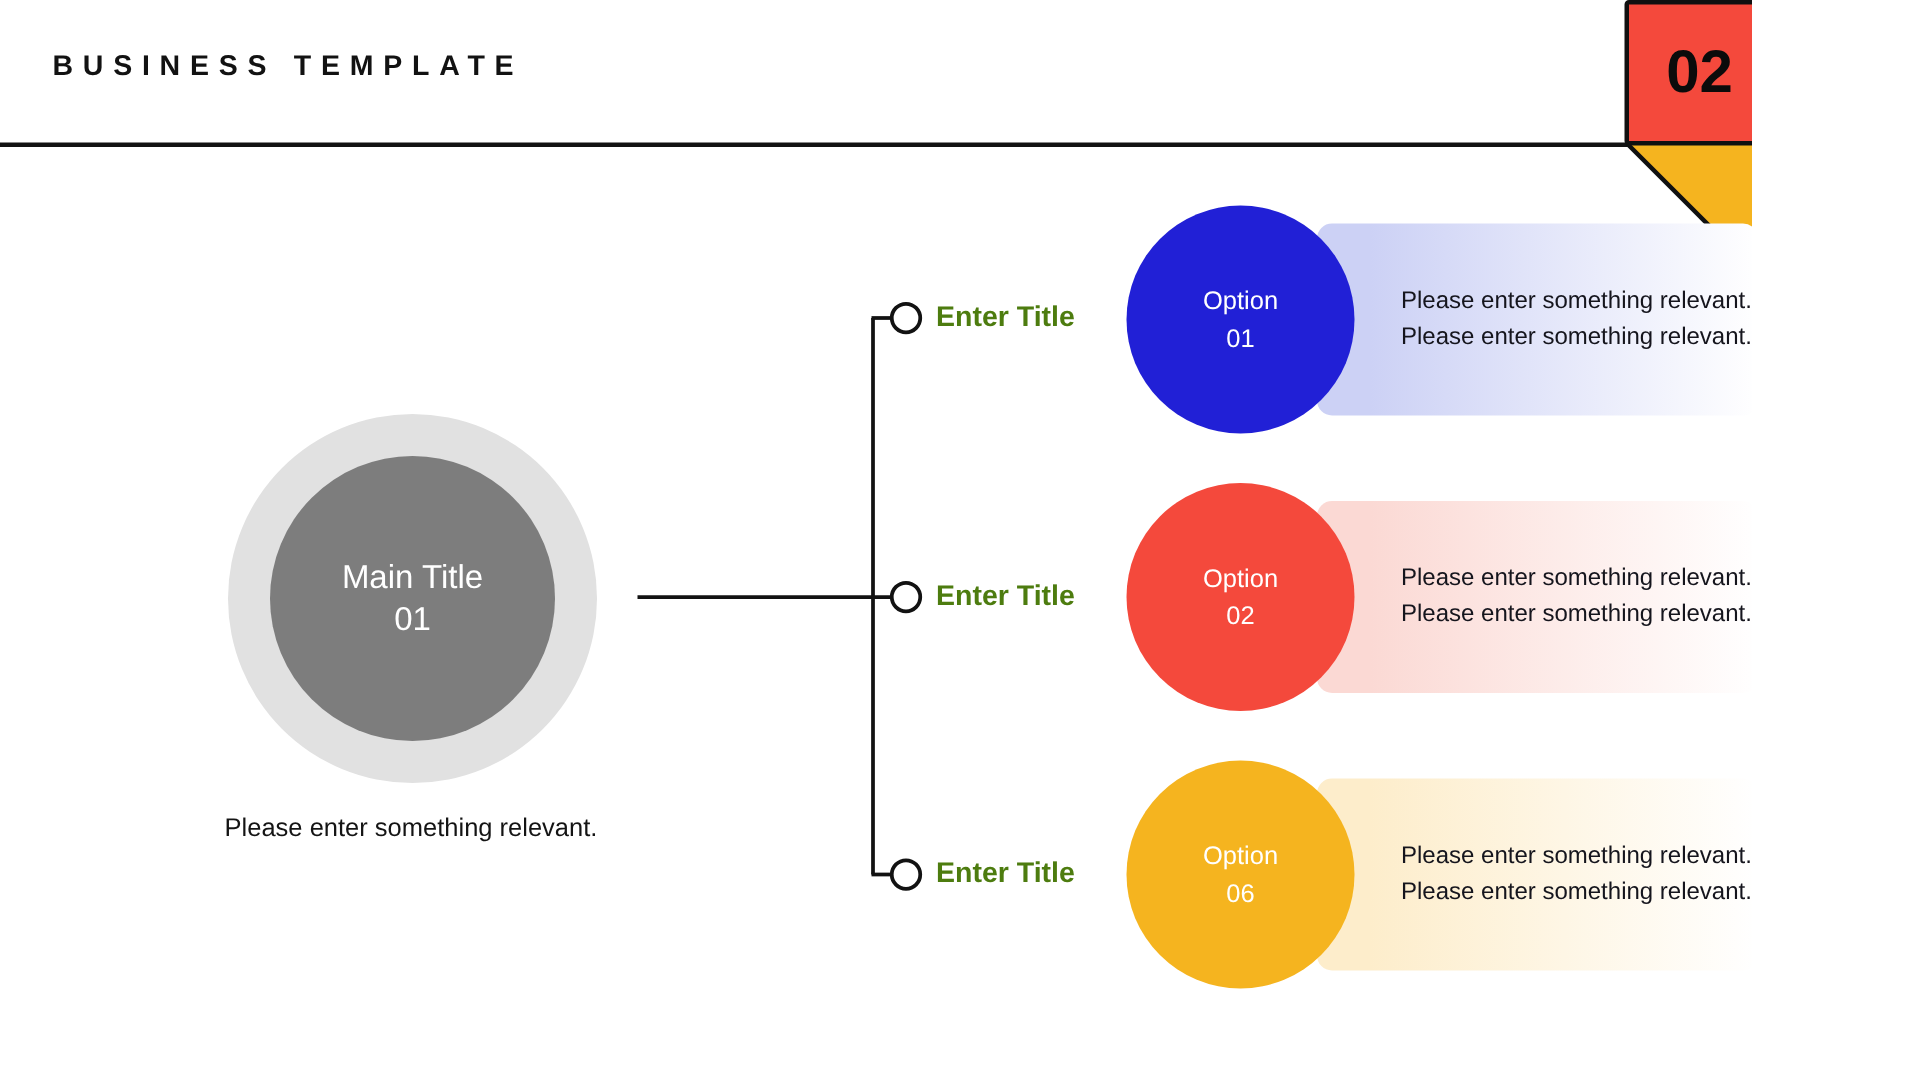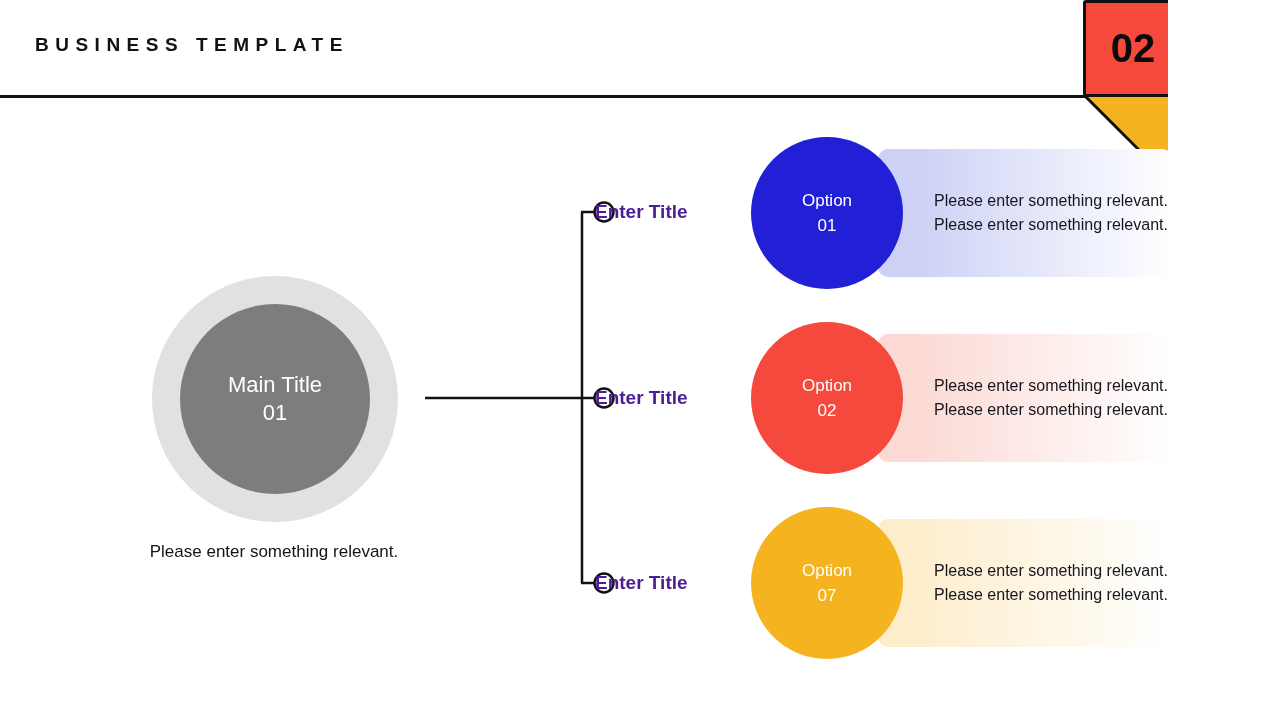--- a/index.html
+++ b/index.html
@@ -35,22 +35,22 @@
     position:absolute; left:180px; top:304px; width:190px; height:190px;
     border-radius:50%; background:#7d7d7d;
     display:flex; flex-direction:column; align-items:center; justify-content:center;
     color:#ffffff; font-size:22px; line-height:28px; font-weight:500; text-align:left;
   }
   .main-caption {
     position:absolute; left:74px; top:538px; width:400px;
     text-align:center; font-size:17px; line-height:27px; color:#141414;
   }
   .branch-label {
-    position:absolute; left:595px; height:28px; line-height:28px;
-    font-size:19px; font-weight:600; color:#4c1d95; white-space:nowrap;
+    position:absolute; left:624px; height:28px; line-height:28px;
+    font-size:19px; font-weight:600; color:#4d7c0f; white-space:nowrap;
   }
   .branch-label.b0 { top:198px; }
   .branch-label.b1 { top:384px; }
   .branch-label.b2 { top:569px; }
   .option-pill {
     position:absolute; left:878px; width:294px; height:128px; border-radius:10px;
     background:linear-gradient(90deg, var(--pill-color) 0%, var(--pill-color) 12%, #ffffff 100%);
   }
   .option-pill.r0 { top:149px; }
   .option-pill.r1 { top:334px; }
@@ -120,21 +120,21 @@
   <div class="option-circle r0" style="background: rgb(33, 32, 214);">
     <span>Option</span>
     <span>01</span>
   </div>
   <div class="option-circle r1" style="background: rgb(244, 73, 60);">
     <span>Option</span>
     <span>02</span>
   </div>
   <div class="option-circle r2" style="background: rgb(245, 180, 31);">
     <span>Option</span>
-    <span>07</span>
+    <span>06</span>
   </div>
 
   <div class="option-desc r0">
     <div>Please enter something relevant.</div>
     <div>Please enter something relevant.</div>
   </div>
   <div class="option-desc r1">
     <div>Please enter something relevant.</div>
     <div>Please enter something relevant.</div>
   </div>

